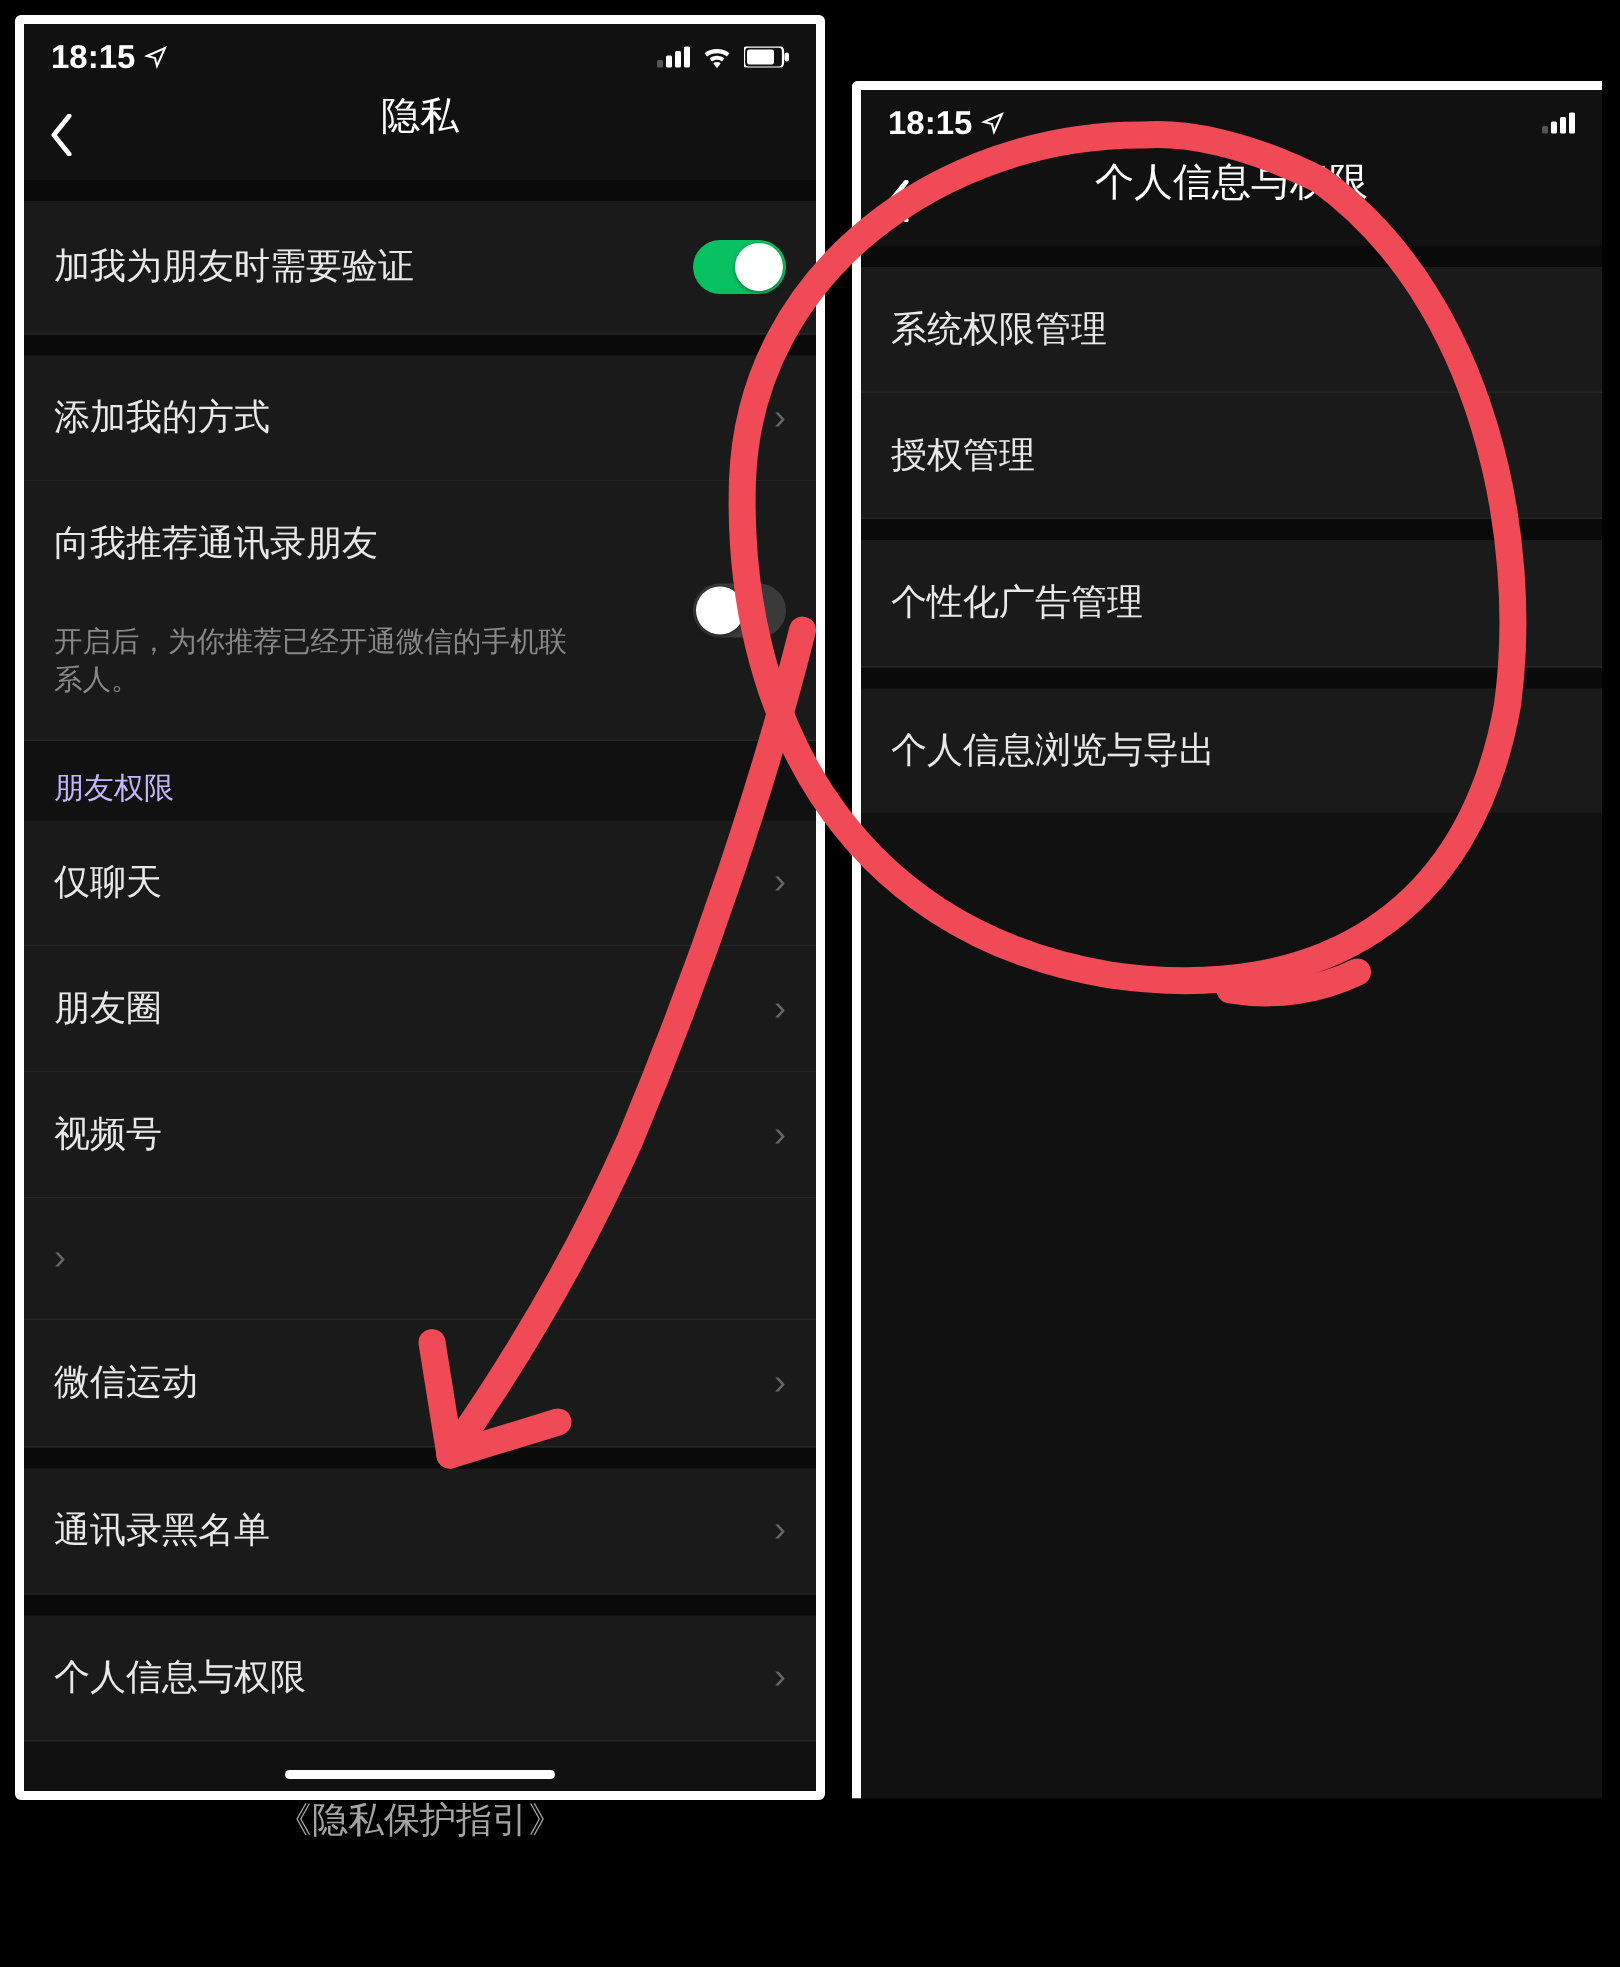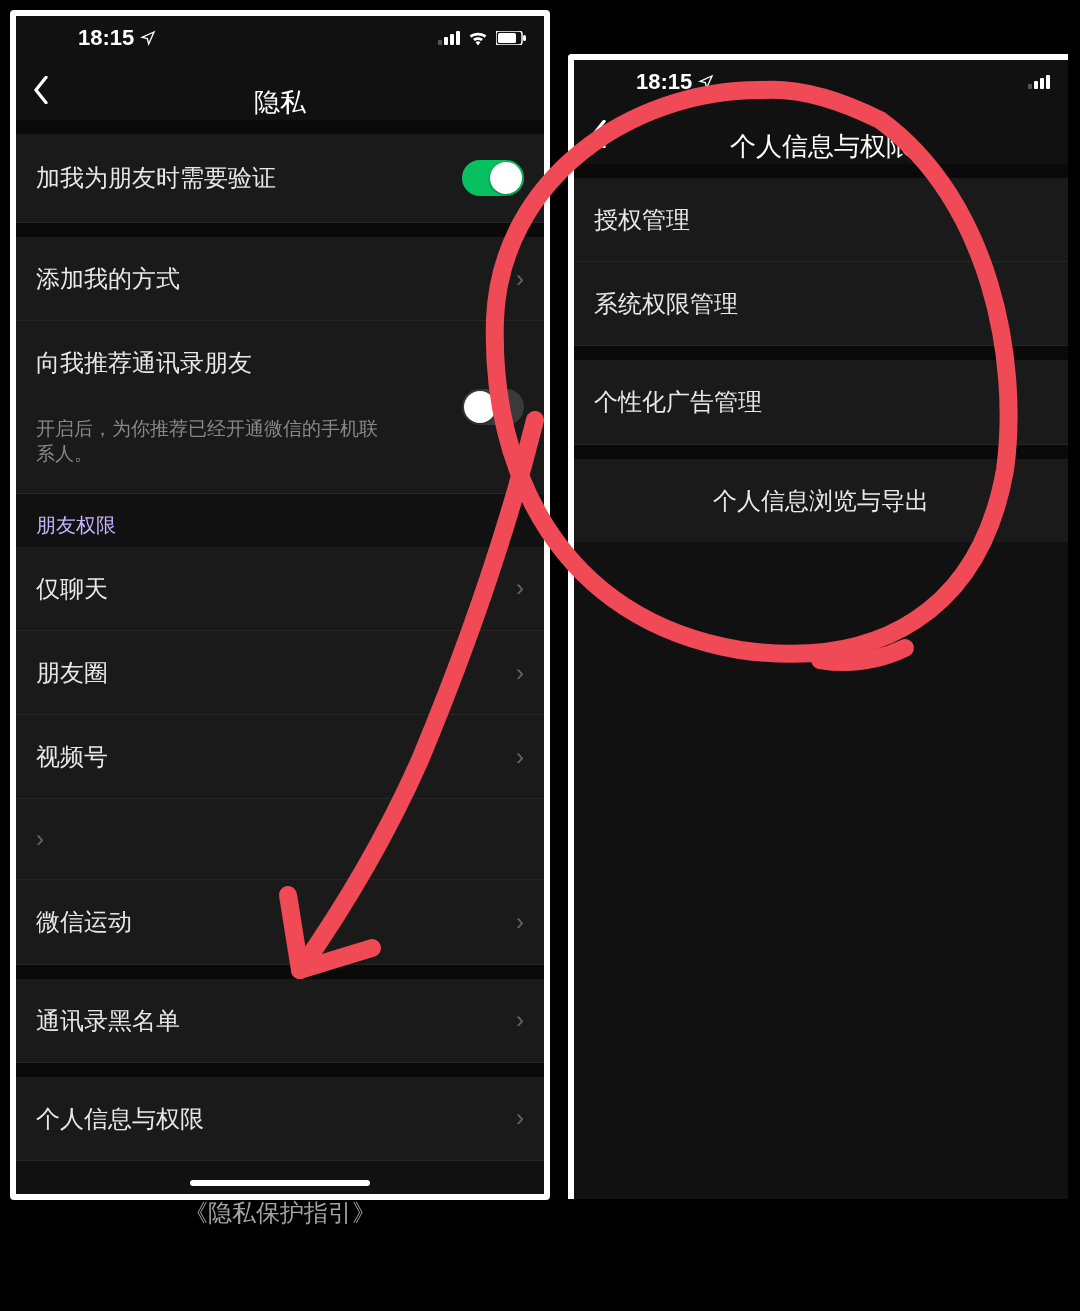--- a/index.html
+++ b/index.html
@@ -37,26 +37,26 @@
   .statusbar {
     display: flex;
     align-items: center;
     justify-content: space-between;
     height: 44px;
     padding: 0 18px;
     color: #fff;
     font-size: 22px;
     font-weight: 600;
   }
-  .statusbar .time { display: flex; align-items: center; gap: 6px; margin-left: 44px; }
+  .statusbar .time { display: flex; align-items: center; gap: 6px; }
   .statusbar .right { display: flex; align-items: center; gap: 8px; }
 
   .navbar {
     display: flex;
-    align-items: flex-end;
+    align-items: flex-start;
     height: 60px;
     position: relative;
     color: #fff;
   }
   .navbar .back {
     width: 50px;
     height: 100%;
     display: flex;
     align-items: center;
     justify-content: center;
@@ -82,21 +82,21 @@
   .row {
     display: flex;
     align-items: center;
     min-height: 76px;
     padding: 26px 20px;
     background: #1a1a1a;
     border-bottom: 1px solid #262626;
     cursor: pointer;
     position: relative;
   }
-  .row:last-child { border-bottom: none; text-align: center; }
+  .row:last-child { border-bottom: none; }
   .row .text {
     flex: 1;
     display: flex;
     flex-direction: column;
     gap: 4px;
   }
   .row .label {
     color: #e8e8e8;
     font-size: 24px;
     line-height: 1.3;
@@ -323,26 +323,26 @@
         </svg>
     </div>
     <div class="title">个人信息与权限</div>
   </div>
 
   <div class="list">
     <div class="section-gap"></div>
 
     <div class="row">
       <div class="text">
+          <div class="label">系统权限管理</div>
+        </div>
+    </div>
+    <div class="row">
+      <div class="text">
           <div class="label">授权管理</div>
-        </div>
-    </div>
-    <div class="row">
-      <div class="text">
-          <div class="label">系统权限管理</div>
         </div>
     </div>
 
     <div class="section-gap"></div>
 
     <div class="row">
       <div class="text">
           <div class="label">个性化广告管理</div>
         </div>
     </div>

